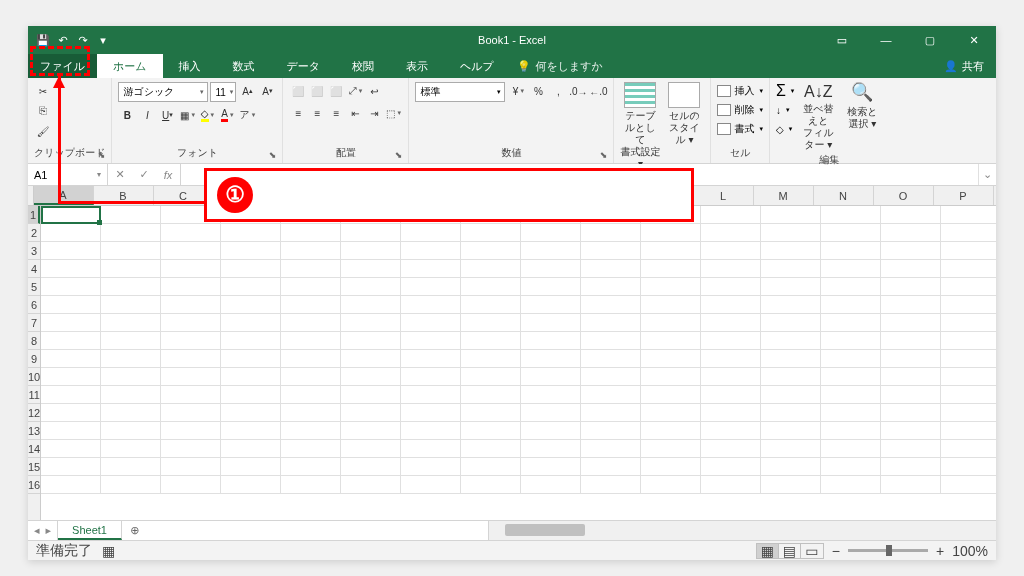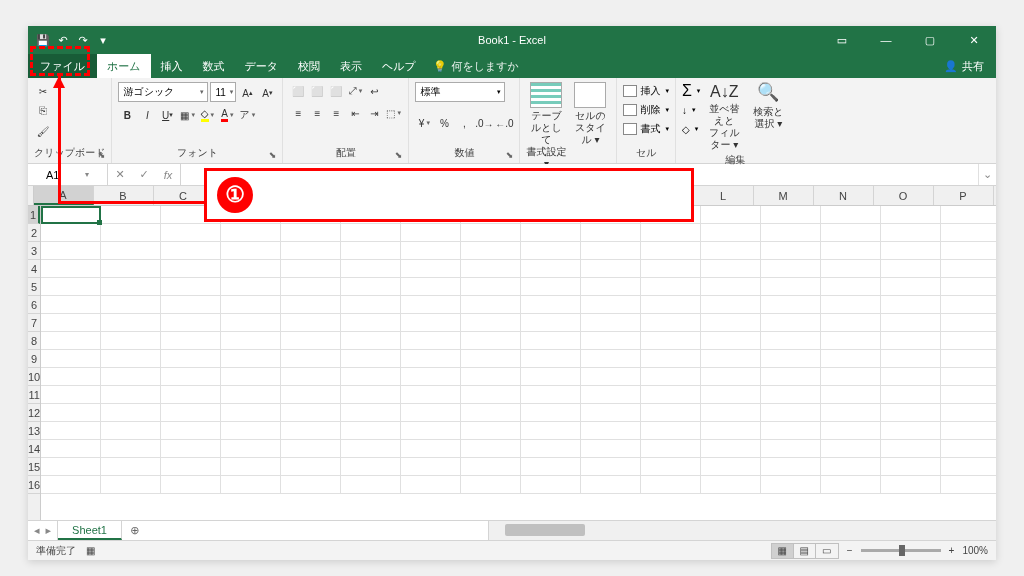--- a/index.html
+++ b/index.html
@@ -10,53 +10,53 @@
 .titlebar { height: 28px; background: #217346; color: #fff; display: flex; align-items: center; font-size: 11px; position: relative; }
 .qat { display: flex; align-items: center; gap: 6px; padding: 0 8px; }
 .qat-icon { width: 14px; height: 14px; display: flex; align-items: center; justify-content: center; font-size: 11px; color: #fff; }
 .title-center { position: absolute; left: 50%; transform: translateX(-50%); }
 .win-controls { margin-left: auto; display: flex; }
 .win-btn { width: 44px; height: 28px; display: flex; align-items: center; justify-content: center; color: #fff; font-size: 11px; }
 
 
 .ribbon-tabs { height: 24px; background: #217346; display: flex; align-items: stretch; font-size: 11px; color: #fff; }
 .file-tab { background: #185c37; padding: 0 12px; display: flex; align-items: center; }
-.ribbon-tab { padding: 0 10px; display: flex; align-items: center; }
+.ribbon-tab { padding: 0 16px; display: flex; align-items: center; }
 .ribbon-tab.active { background: #fff; color: #217346; }
 .tell-me { margin-left: 8px; display: flex; align-items: center; gap: 4px; opacity: 0.9; }
 .share { margin-left: auto; padding: 0 12px; display: flex; align-items: center; gap: 4px; }
 
 
 .ribbon { height: 86px; background: #f3f3f3; border-bottom: 1px solid #d4d4d4; display: flex; font-size: 10px; }
 .ribbon-group { border-right: 1px solid #e0e0e0; display: flex; flex-direction: column; padding: 4px 6px 1px; }
 .ribbon-group-content { flex: 1; display: flex; align-items: flex-start; gap: 4px; }
 .ribbon-group-label { text-align: center; font-size: 10px; color: #444; padding: 2px 0; position: relative; }
 .ribbon-group-label .launcher { position: absolute; right: 0; bottom: 2px; font-size: 9px; color: #666; }
 .big-btn { display: flex; flex-direction: column; align-items: center; justify-content: center; width: 40px; gap: 2px; font-size: 10px; color: #333; text-align: center; line-height: 1.2; }
 .big-icon { width: 24px; height: 24px; border: 1px solid #aaa; background: #fff; }
 .font-controls { display: flex; flex-direction: column; gap: 4px; }
-.font-row { display: flex; gap: 2px; align-items: flex-end; }
+.font-row { display: flex; gap: 2px; align-items: flex-start; }
 .font-select { height: 20px; border: 1px solid #ababab; background: #fff; font-size: 10px; padding: 0 4px; display: flex; align-items: center; gap: 4px; }
 .font-name { width: 90px; }
 .font-size { width: 26px; }
 .mini-btn { width: 18px; height: 18px; display: flex; align-items: center; justify-content: center; font-size: 10px; border: 1px solid transparent; color: #333; }
 .dd-arrow::after { content: "▾"; font-size: 7px; margin-left: 2px; color: #666; }
 .align-grid { display: flex; flex-direction: column; gap: 4px; }
 .align-row { display: flex; gap: 1px; }
-.number-controls { display: flex; flex-direction: column; gap: 12px; }
+.number-controls { display: flex; flex-direction: row; gap: 4px; }
 .num-select { height: 20px; width: 90px; border: 1px solid #ababab; background: #fff; font-size: 10px; padding: 0 4px; display: flex; align-items: center; justify-content: space-between; }
 .style-icon { width: 32px; height: 26px; }
 .cells-col { display: flex; flex-direction: column; gap: 1px; font-size: 10px; }
 .cell-item { display: flex; align-items: center; gap: 3px; height: 18px; }
 .cell-item-icon { width: 14px; height: 12px; border: 1px solid #888; background: #fff; }
 .sigma { font-size: 16px; }
 
 
 .formula-bar { height: 22px; background: #fff; border-bottom: 1px solid #d4d4d4; display: flex; align-items: stretch; font-size: 11px; }
-.name-box { width: 80px; border-right: 1px solid #d4d4d4; display: flex; align-items: center; padding: 0 18px; gap: 4px; justify-content: space-between; }
+.name-box { width: 80px; border-right: 1px solid #d4d4d4; display: flex; align-items: center; padding: 0 6px; gap: 4px; justify-content: space-between; }
 .fx-btns { display: flex; align-items: center; border-right: 1px solid #d4d4d4; }
 .fx-btn { width: 24px; display: flex; align-items: center; justify-content: center; color: #888; font-size: 11px; }
 .formula-input { flex: 1; padding: 0 6px; display: flex; align-items: center; }
 .formula-expand { width: 18px; display: flex; align-items: center; justify-content: center; color: #888; border-left: 1px solid #e0e0e0; }
 
 
 .grid-area { flex: 1; display: flex; flex-direction: column; background: #fff; overflow: hidden; }
 .col-headers { height: 20px; display: flex; background: #f0f0f0; border-bottom: 1px solid #ccc; font-size: 11px; }
 .corner { width: 30px; border-right: 1px solid #ccc; background: #f0f0f0; }
 .col-h { width: 60px; border-right: 1px solid #d4d4d4; display: flex; align-items: center; justify-content: center; color: #444; }
@@ -74,21 +74,21 @@
 
 
 .sheet-bar { height: 20px; background: #fff; border-top: 1px solid #d4d4d4; display: flex; align-items: stretch; font-size: 11px; }
 .sheet-nav { display: flex; align-items: center; padding: 0 6px; gap: 6px; color: #888; border-right: 1px solid #d4d4d4; }
 .sheet-tab { padding: 0 14px; display: flex; align-items: center; border-right: 1px solid #d4d4d4; background: #fff; border-bottom: 2px solid #217346; color: #217346; }
 .add-sheet { width: 26px; display: flex; align-items: center; justify-content: center; color: #666; }
 .hscroll { flex: 1; border-left: 1px solid #d4d4d4; display: flex; align-items: center; padding: 0 16px; position: relative; background: #f0f0f0; margin-left: 340px; }
 .hscroll-thumb { position: absolute; left: 16px; top: 3px; height: 12px; width: 80px; background: #c0c0c0; border-radius: 2px; }
 
 
-.status-bar { height: 20px; background: #f3f3f3; border-top: 1px solid #d4d4d4; display: flex; align-items: center; font-size: 10px; color: #444; padding: 0 8px; gap: 10px; }
+.status-bar { height: 20px; background: #f3f3f3; border-top: 1px solid #d4d4d4; display: flex; align-items: center; font-size: 14px; color: #444; padding: 0 8px; gap: 10px; }
 .status-right { margin-left: auto; display: flex; align-items: center; gap: 8px; }
 .view-btns { display: flex; border: 1px solid #c0c0c0; }
 .view-btn { width: 22px; height: 14px; border-right: 1px solid #c0c0c0; display: flex; align-items: center; justify-content: center; }
 .view-btn:last-child { border-right: none; }
 .view-btn.active { background: #d0d0d0; }
 .zoom-slider { width: 80px; height: 3px; background: #aaa; position: relative; }
 .zoom-slider::before { content: ""; position: absolute; left: 50%; top: -3px; width: 1px; height: 9px; background: #888; }
 .zoom-thumb { position: absolute; left: 38px; top: -4px; width: 6px; height: 11px; background: #666; }
 
 

